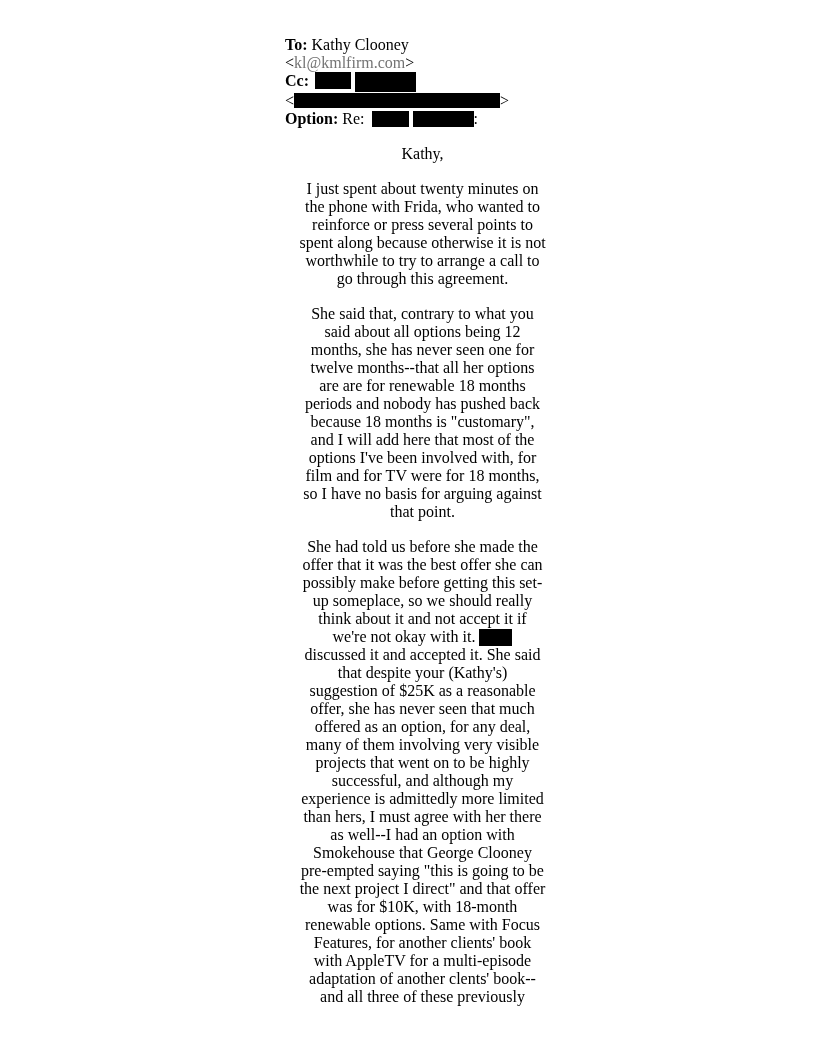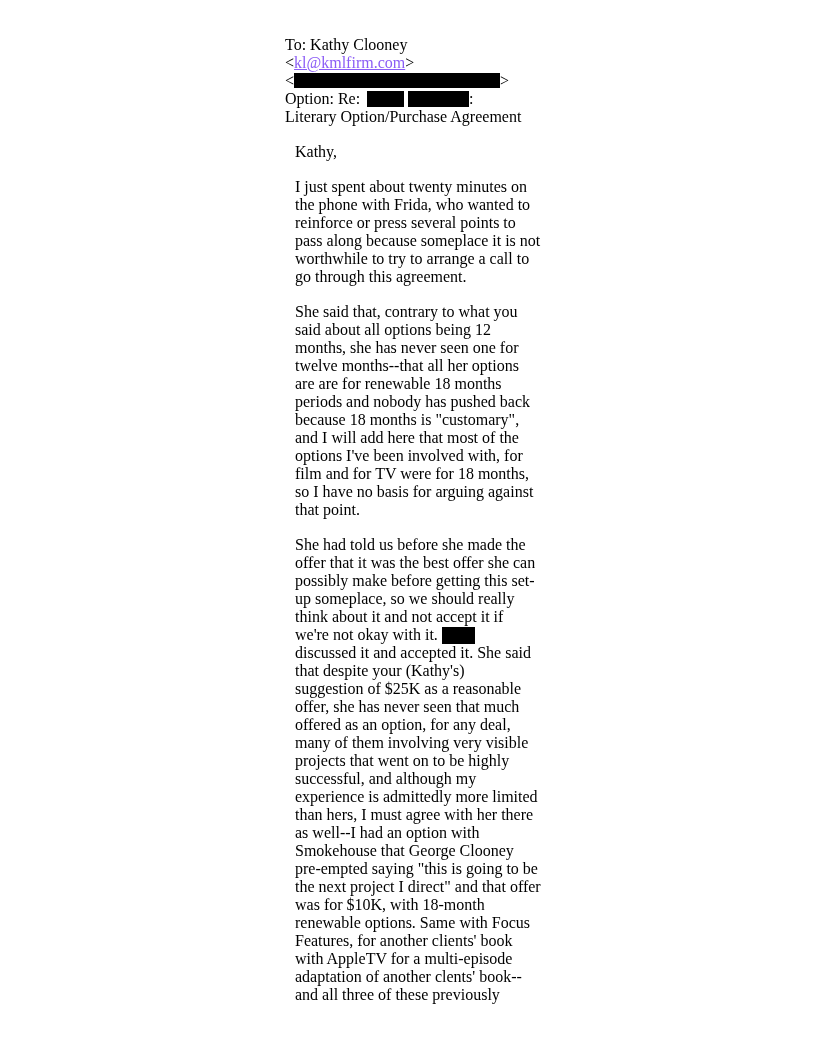--- a/index.html
+++ b/index.html
@@ -19,29 +19,29 @@
   }
   .email-column {
     position: absolute;
     left: 285px;
     top: 36px;
     width: 275px;
   }
   .hline {
     white-space: nowrap;
   }
-  .b { font-weight: normal; }
+  .b { font-weight: bold; }
   .link {
-    color: #8b5cf6;
-    text-decoration: underline;
+    color: #737373;
     cursor: pointer;
   }
   .para {
     white-space: pre-line;
-    margin: 17px 0 0 10px;
+    margin: 17px 0 0 0;
+    text-align: center;
   }
   .redact {
     display: inline-block;
     background: #000000;
   }
   .r-cc1   { width: 36px;  height: 17px; vertical-align: -3px; margin-left: 2px; }
   .r-cc2   { width: 61px;  height: 20px; vertical-align: -6px; }
   .r-addr  { width: 206px; height: 15px; vertical-align: -2px; }
   .r-subj1 { width: 37px;  height: 16px; vertical-align: -3px; margin-left: 3px; }
   .r-subj2 { width: 61px;  height: 16px; vertical-align: -3px; }
@@ -49,33 +49,33 @@
 </style>
 </head>
 <body>
 
 <div class="email-column">
 
   <div class="hline"><span class="b">To:</span> <span>Kathy Clooney</span></div>
 
   <div class="hline"><span>&lt;</span><span class="link">kl@kmlfirm.com</span><span>&gt;</span></div>
 
+  <div class="hline"><span class="b">Cc:</span> <span class="redact r-cc1"></span> <span class="redact r-cc2"></span></div>
 
   <div class="hline"><span>&lt;</span><span class="redact r-addr"></span><span>&gt;</span></div>
 
   <div class="hline"><span class="b">Option:</span> <span>Re:</span> <span class="redact r-subj1"></span> <span class="redact r-subj2"></span><span>:</span></div>
 
-  <div class="hline">Literary Option/Purchase Agreement</div>
 
   <div class="para">Kathy,</div>
 
   <div class="para">I just spent about twenty minutes on
 the phone with Frida, who wanted to
 reinforce or press several points to
-pass along because someplace it is not
+spent along because otherwise it is not
 worthwhile to try to arrange a call to
 go through this agreement.</div>
 
   <div class="para">She said that, contrary to what you
 said about all options being 12
 months, she has never seen one for
 twelve months--that all her options
 are are for renewable 18 months
 periods and nobody has pushed back
 because 18 months is "customary",

